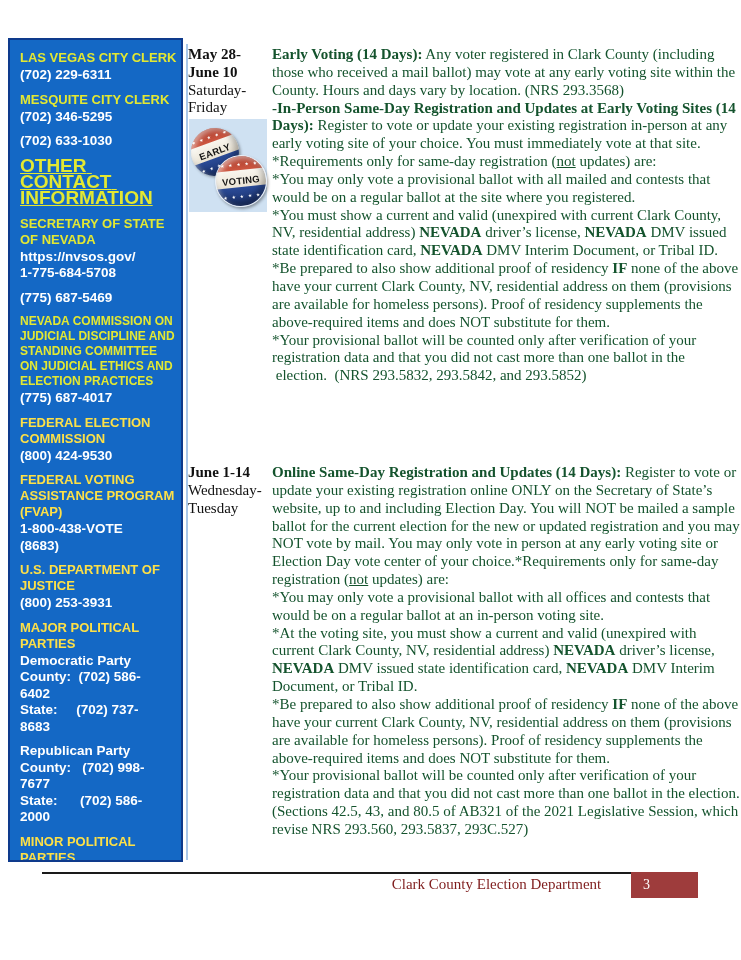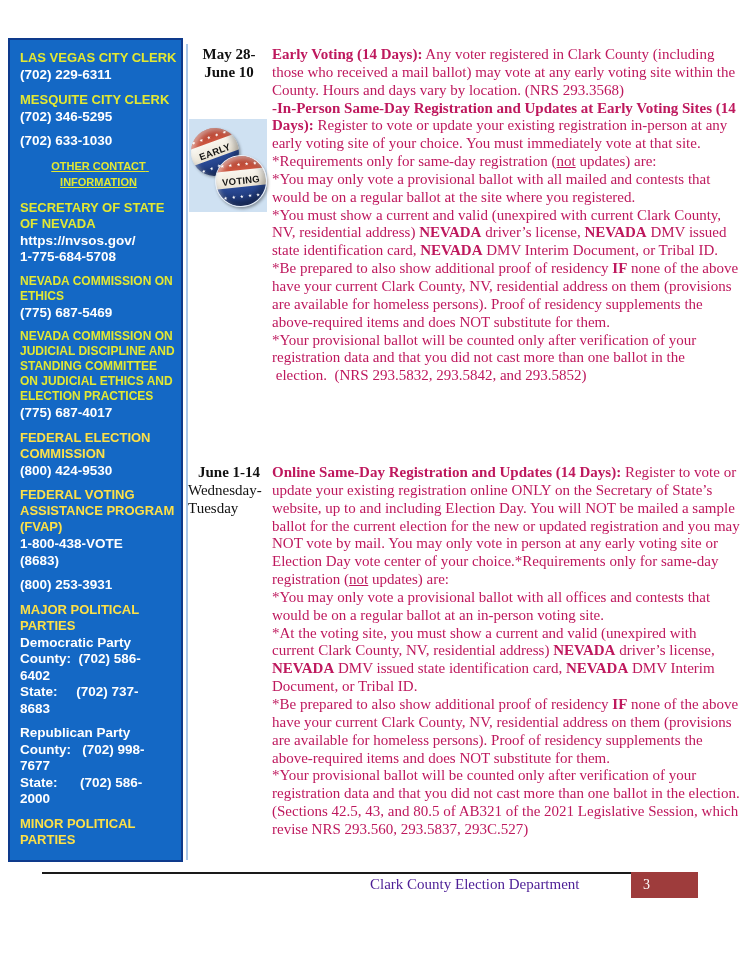--- a/index.html
+++ b/index.html
@@ -13,34 +13,34 @@
   
   .sidebar{
     position:absolute;left:8px;top:38px;width:175px;height:824px;
     box-sizing:border-box;background:#1468C5;border:2px solid #0E3A8C;
     padding:10px 4px 0 10px;overflow:hidden;
     font-family:"Liberation Sans","DejaVu Sans",sans-serif;
   }
   .sb-h-lg{color:#E3E832;font-weight:bold;font-size:13px;line-height:16px;margin:0 0 1px 0;white-space:pre-wrap;}
   .sb-h-md{color:#fde047;font-weight:bold;font-size:13px;line-height:16px;margin:0 0 1px 0;white-space:pre-wrap;}
   .sb-h-sm{color:#E3E832;font-weight:bold;font-size:12px;line-height:15px;margin:0 0 1px 0;white-space:pre-wrap;}
-  .sb-link{color:#E3E832;font-weight:bold;font-size:11px;line-height:16px;margin:4px 0 10px 0;
-           text-align:center;text-decoration:underline;white-space:pre-wrap;cursor:pointer;}
+  .sb-link{color:#E3E832;font-weight:bold;font-size:19px;line-height:16px;margin:4px 0 10px 0;
+           text-align:left;text-decoration:underline;white-space:pre-wrap;cursor:pointer;}
   .sb-p{color:#ffffff;font-weight:bold;font-size:13.5px;line-height:16.5px;margin:0 12px 8px 0;white-space:pre-wrap;}
 
   
   .vrule{position:absolute;left:186px;top:44px;width:2px;height:816px;background:#A9C7E9;}
 
   
   .date-cell{position:absolute;left:188px;width:82px;color:#111;font-size:15px;line-height:17.8px;}
-  .date-cell .d-bold{font-weight:bold;white-space:pre-line;text-align:center;}
+  .date-cell .d-bold{font-weight:bold;white-space:pre-line;}
   .date-cell .d-days{white-space:pre-line;}
   .r1{top:46px;}
   .r2{top:464px;}
-  .content{position:absolute;left:272px;width:468px;color:#be185d;font-size:15px;line-height:17.85px;white-space:pre-wrap;}
+  .content{position:absolute;left:272px;width:468px;color:#14532d;font-size:15px;line-height:17.85px;white-space:pre-wrap;}
   .c1{top:46px;}
   .c2{top:464px;}
   .content .b{font-weight:bold;}
   .content .u{text-decoration:underline;}
 
   
   .badge{position:absolute;left:189px;top:119px;width:78px;height:93px;background:#CFE1F2;}
   .pin{
     position:absolute;border-radius:50%;
     background:linear-gradient(180deg,#a93b2a 0%,#cc5540 27%,#f8f5ee 29%,#ece5d6 61%,#2a4a96 63%,#1b326d 100%);
@@ -52,65 +52,67 @@
     position:absolute;left:0;right:0;top:50%;transform:translateY(-54%);
     text-align:center;font-family:"Liberation Sans","DejaVu Sans",sans-serif;
     font-weight:bold;font-size:9.5px;color:#141414;letter-spacing:.2px;
   }
   .pin .stars{position:absolute;left:0;right:0;text-align:center;color:#fff;font-size:4.5px;letter-spacing:1.5px;line-height:4.5px;}
   .stars.top{top:7px;}
   .stars.bot{bottom:7px;}
 
   
   .footer-line{position:absolute;left:42px;top:872px;width:589px;border-top:2px solid #1a1a1a;}
-  .footer-text{position:absolute;left:370px;top:876px;width:253px;text-align:left;font-size:15px;color:#4c1d95;}
+  .footer-text{position:absolute;left:370px;top:876px;width:253px;text-align:center;font-size:15px;color:#7f1d1d;}
   .page-box{
     position:absolute;left:631px;top:872px;width:67px;height:26px;box-sizing:border-box;
     background:#9E3C3C;color:#ffffff;font-size:14px;line-height:26px;padding-left:12px;
   }
 </style>
 </head>
 <body>
 
 <div class="page">
 
   <div class="sidebar" id="sidebar-list">
       <div class="sb-h-lg">LAS VEGAS CITY CLERK</div>
       <div class="sb-p">(702) 229-6311</div>
       <div class="sb-h-lg">MESQUITE CITY CLERK</div>
       <div class="sb-p">(702) 346-5295</div>
       <div class="sb-p">(702) 633-1030</div>
       <div class="sb-link">OTHER CONTACT INFORMATION</div>
       <div class="sb-h-lg">SECRETARY OF STATE OF NEVADA</div>
       <div class="sb-p">https://nvsos.gov/
 1-775-684-5708</div>
-      <div class="sb-h-sm">NEVADA COMMISSION ON ETHICS</div>
       <div class="sb-p">(775) 687-5469</div>
       <div class="sb-h-sm">NEVADA COMMISSION ON JUDICIAL DISCIPLINE AND STANDING COMMITTEE ON JUDICIAL ETHICS AND ELECTION PRACTICES</div>
       <div class="sb-p">(775) 687-4017</div>
       <div class="sb-h-md">FEDERAL ELECTION COMMISSION</div>
       <div class="sb-p">(800) 424-9530</div>
       <div class="sb-h-md">FEDERAL VOTING ASSISTANCE PROGRAM (FVAP)</div>
       <div class="sb-p">1-800-438-VOTE (8683)</div>
+      <div class="sb-h-md">U.S. DEPARTMENT OF JUSTICE</div>
       <div class="sb-p">(800) 253-3931</div>
       <div class="sb-h-md">MAJOR POLITICAL PARTIES</div>
       <div class="sb-p">Democratic Party
 County:  (702) 586-6402
 State:     (702) 737-8683</div>
       <div class="sb-p">Republican Party
 County:   (702) 998-7677
 State:      (702) 586-2000</div>
       <div class="sb-h-md">MINOR POLITICAL PARTIES</div>
     </div>
 
   <div class="vrule"></div>
 
   <div class="date-cell r1">
     <div class="d-bold">May 28-
 June 10</div>
+    <div class="d-days">Saturday-
+Friday</div>
   </div>
 
   <div class="badge">
     <div class="pin pin1">
       <span class="stars top">★ ★ ★ ★ ★</span>
       <span class="label">EARLY</span>
       <span class="stars bot">★ ★ ★ ★ ★</span>
     </div>
     <div class="pin pin2">
       <span class="stars top">★ ★ ★ ★ ★</span>

